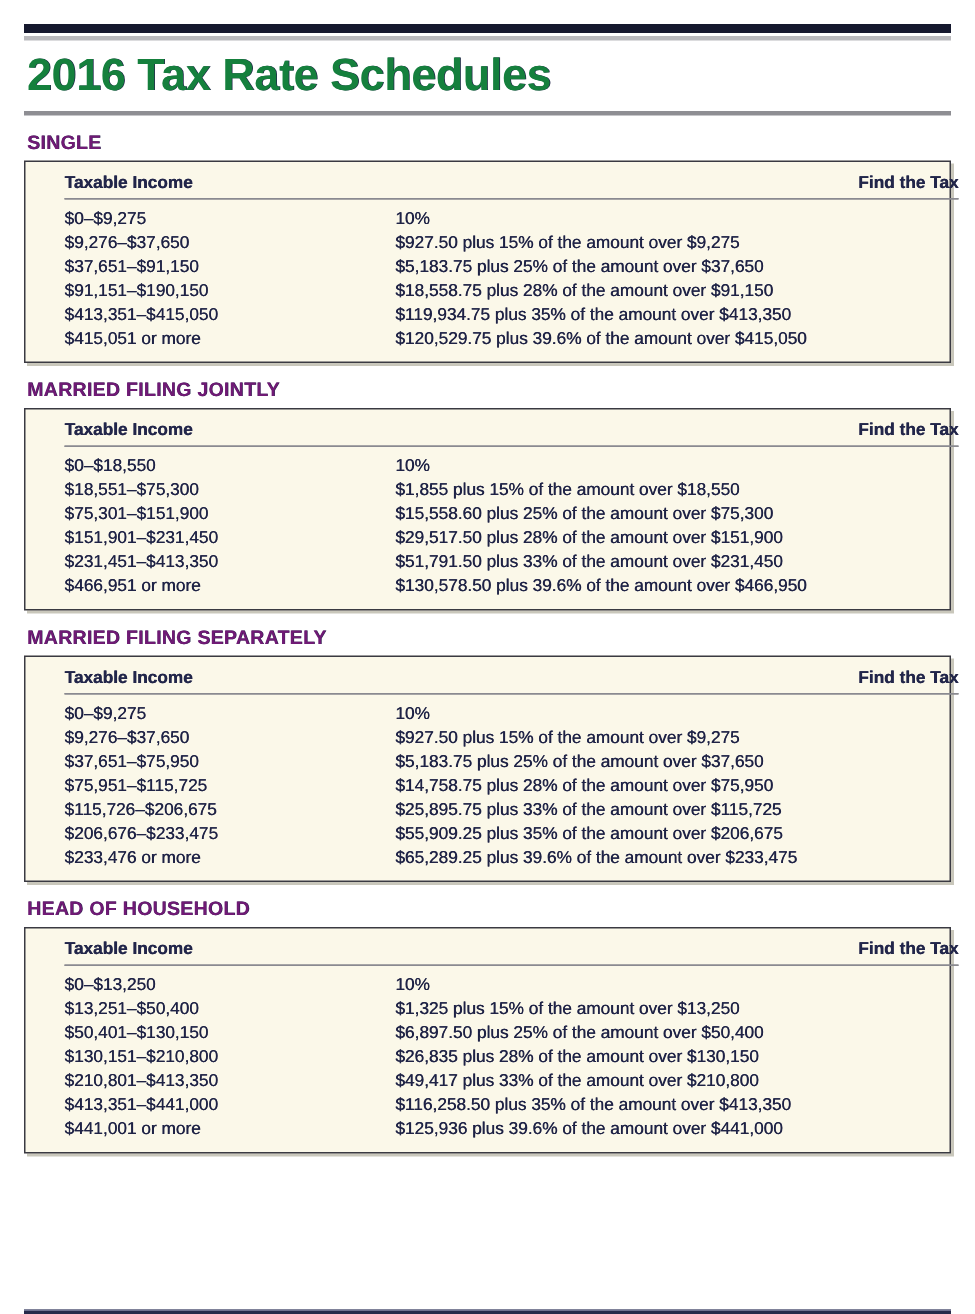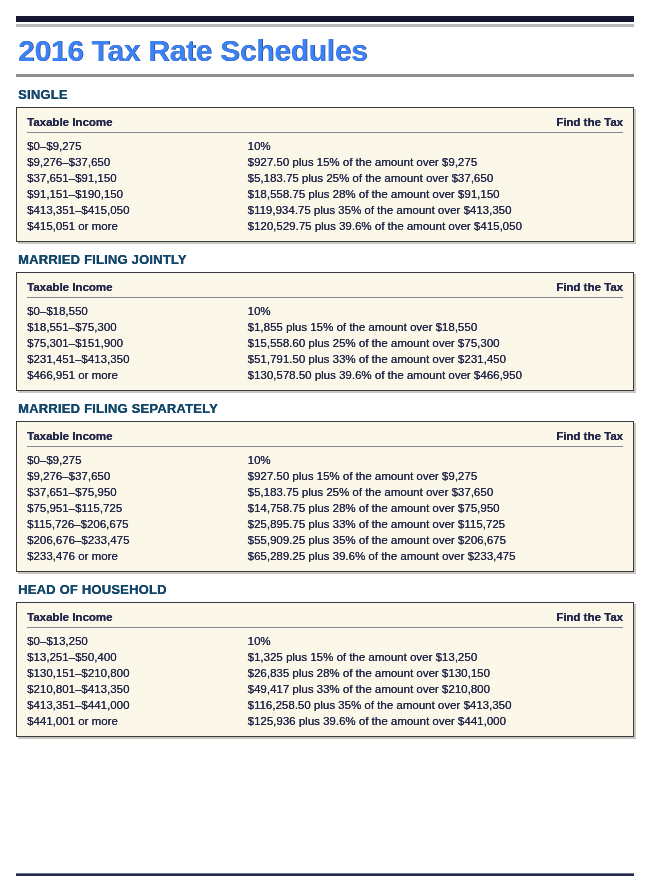--- a/index.html
+++ b/index.html
@@ -31,55 +31,56 @@
     box-shadow: 0 3px 0 0 #b9b9bd;
   }
 
   
   .doc-title {
     margin: 10px 0 0 2px;
     font-size: 30px;
     line-height: 34px;
     font-weight: bold;
     letter-spacing: -0.3px;
-    color: #3b82f6;
+    color: #15803d;
     font-family: "Liberation Sans", sans-serif;
     text-shadow: 0.5px 0 0 #23264a;
   }
   .title-rule {
     margin-top: 6px;
     height: 3px;
     background: #8e8e93;
   }
 
   
   .section {
     margin-top: 10px;
   }
   .section-heading {
     font-size: 13px;
     font-weight: bold;
     letter-spacing: 0.2px;
-    color: #0c4a6e;
+    color: #701a75;
     margin: 0 0 5px 2px;
     text-shadow: 0.3px 0 0 #1f2346;
   }
 
   
   .tax-box {
     border: 1.5px solid #3a3a42;
     background: #fbf8e9;
     box-shadow: 2px 2px 0 0 #c9c7bb;
     padding: 6px 10px 7px 10px;
     box-sizing: border-box;
   }
   table.tax-table {
     width: 100%;
     border-collapse: collapse;
     table-layout: fixed;
+    margin-left: 16px;
   }
   table.tax-table th {
     font-size: 11.5px;
     font-weight: bold;
     color: #22264a;
     padding: 2px 0 4px 0;
     border-bottom: 1.5px solid #8a8a90;
     text-shadow: 0.25px 0 0 #22264a;
   }
   th.col-income {
@@ -191,20 +192,24 @@
               </tr>
               <tr>
                 <td class="cell-income">$18,551–$75,300</td>
                 <td class="cell-tax">$1,855 plus 15% of the amount over $18,550</td>
               </tr>
               <tr>
                 <td class="cell-income">$75,301–$151,900</td>
                 <td class="cell-tax">$15,558.60 plus 25% of the amount over $75,300</td>
               </tr>
               <tr>
+                <td class="cell-income">$151,901–$231,450</td>
+                <td class="cell-tax">$29,517.50 plus 28% of the amount over $151,900</td>
+              </tr>
+              <tr>
                 <td class="cell-income">$231,451–$413,350</td>
                 <td class="cell-tax">$51,791.50 plus 33% of the amount over $231,450</td>
               </tr>
               <tr>
                 <td class="cell-income">$466,951 or more</td>
                 <td class="cell-tax">$130,578.50 plus 39.6% of the amount over $466,950</td>
               </tr>
             </tbody>
           </table>
         </div>
@@ -265,20 +270,24 @@
             <tbody>
               <tr class="first-row">
                 <td class="cell-income">$0–$13,250</td>
                 <td class="cell-tax">10%</td>
               </tr>
               <tr>
                 <td class="cell-income">$13,251–$50,400</td>
                 <td class="cell-tax">$1,325 plus 15% of the amount over $13,250</td>
               </tr>
               <tr>
+                <td class="cell-income">$50,401–$130,150</td>
+                <td class="cell-tax">$6,897.50 plus 25% of the amount over $50,400</td>
+              </tr>
+              <tr>
                 <td class="cell-income">$130,151–$210,800</td>
                 <td class="cell-tax">$26,835 plus 28% of the amount over $130,150</td>
               </tr>
               <tr>
                 <td class="cell-income">$210,801–$413,350</td>
                 <td class="cell-tax">$49,417 plus 33% of the amount over $210,800</td>
               </tr>
               <tr>
                 <td class="cell-income">$413,351–$441,000</td>
                 <td class="cell-tax">$116,258.50 plus 35% of the amount over $413,350</td>

